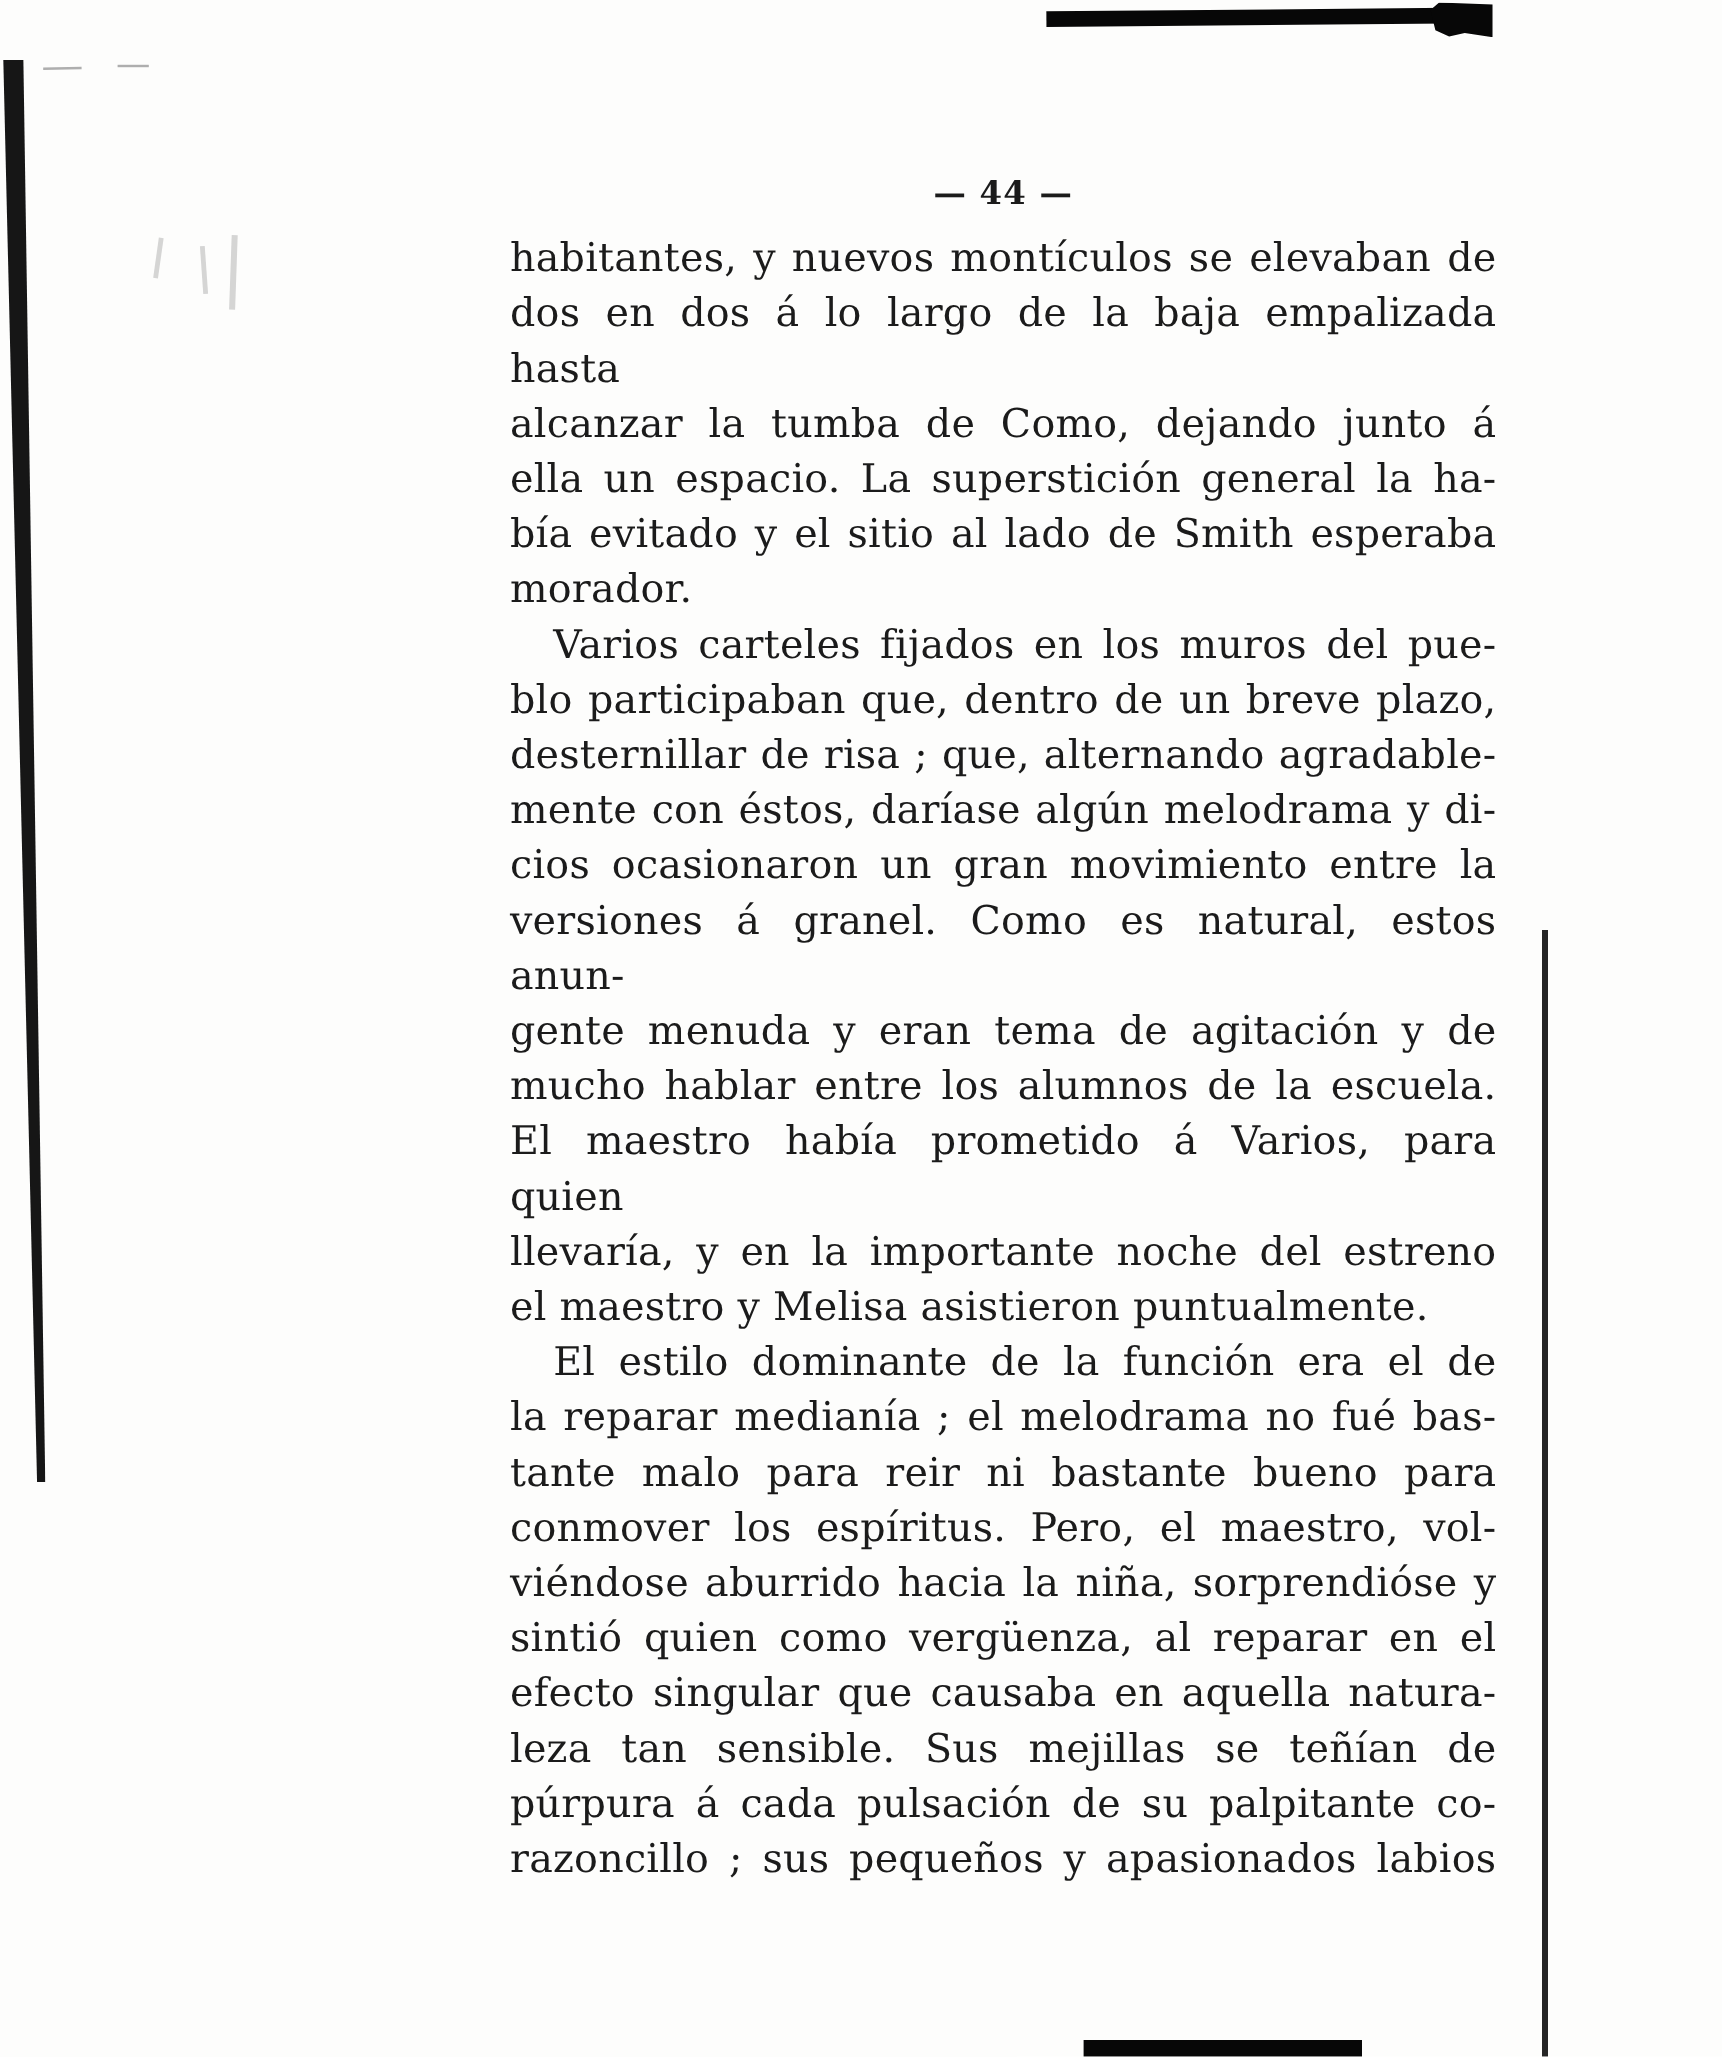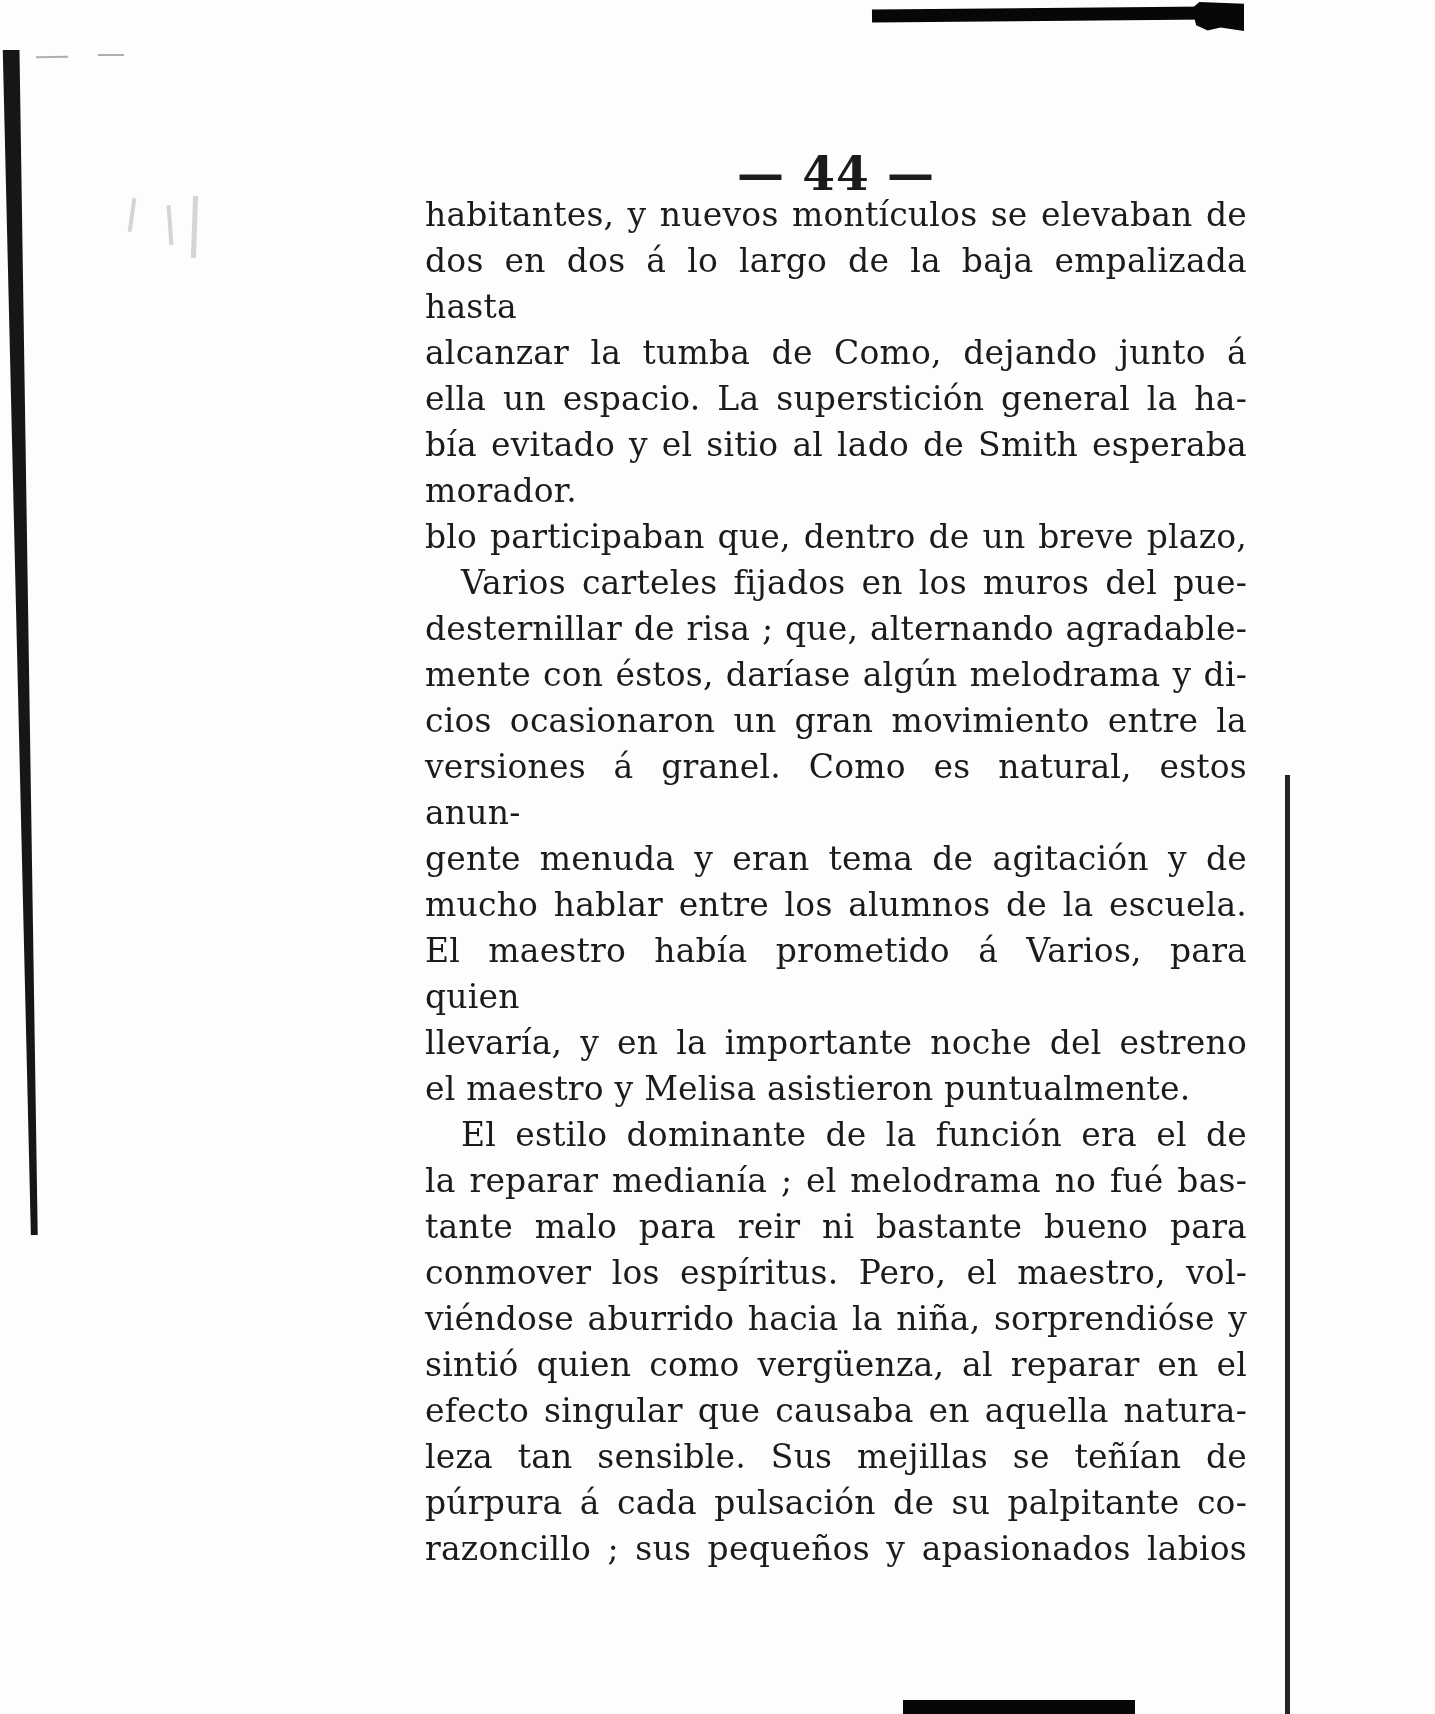--- a/index.html
+++ b/index.html
@@ -52,21 +52,21 @@
   .pencil-1 { left: 130px; top: 198px; width: 4px; height: 34px; transform: rotate(8deg); }
   .pencil-2 { left: 168px; top: 205px; width: 4px; height: 40px; transform: rotate(-4deg); }
   .pencil-3 { left: 192px; top: 196px; width: 5px; height: 62px; transform: rotate(2deg); }
 
   
   .page-number {
     position: absolute;
     left: 425px; top: 146px;
     width: 822px;
     text-align: center;
-    font-size: 47px;
+    font-size: 27px;
     font-weight: bold;
     letter-spacing: 1px;
   }
   .text-block {
     position: absolute;
     left: 425px; top: 192px;
     width: 822px;
     font-size: 33px;
     line-height: 46px;
     letter-spacing: 0.2px;
@@ -100,22 +100,22 @@
   <div class="text-block" id="text-block">
       <div class="paragraph">
         <div class="line justify">habitantes, y nuevos montículos se elevaban de</div>
         <div class="line justify">dos en dos á lo largo de la baja empalizada hasta</div>
         <div class="line justify">alcanzar la tumba de Como, dejando junto á</div>
         <div class="line justify">ella un espacio. La superstición general la ha-</div>
         <div class="line justify">bía evitado y el sitio al lado de Smith esperaba</div>
         <div class="line">morador.</div>
       </div>
       <div class="paragraph">
+        <div class="line justify indent">Varios carteles fijados en los muros del pue-</div>
         <div class="line justify">blo participaban que, dentro de un breve plazo,</div>
-        <div class="line justify indent">Varios carteles fijados en los muros del pue-</div>
         <div class="line justify">desternillar de risa ; que, alternando agradable-</div>
         <div class="line justify">mente con éstos, daríase algún melodrama y di-</div>
         <div class="line justify">cios ocasionaron un gran movimiento entre la</div>
         <div class="line justify">versiones á granel. Como es natural, estos anun-</div>
         <div class="line justify">gente menuda y eran tema de agitación y de</div>
         <div class="line justify">mucho hablar entre los alumnos de la escuela.</div>
         <div class="line justify">El maestro había prometido á Varios, para quien</div>
         <div class="line justify">llevaría, y en la importante noche del estreno</div>
         <div class="line">el maestro y Melisa asistieron puntualmente.</div>
       </div>

